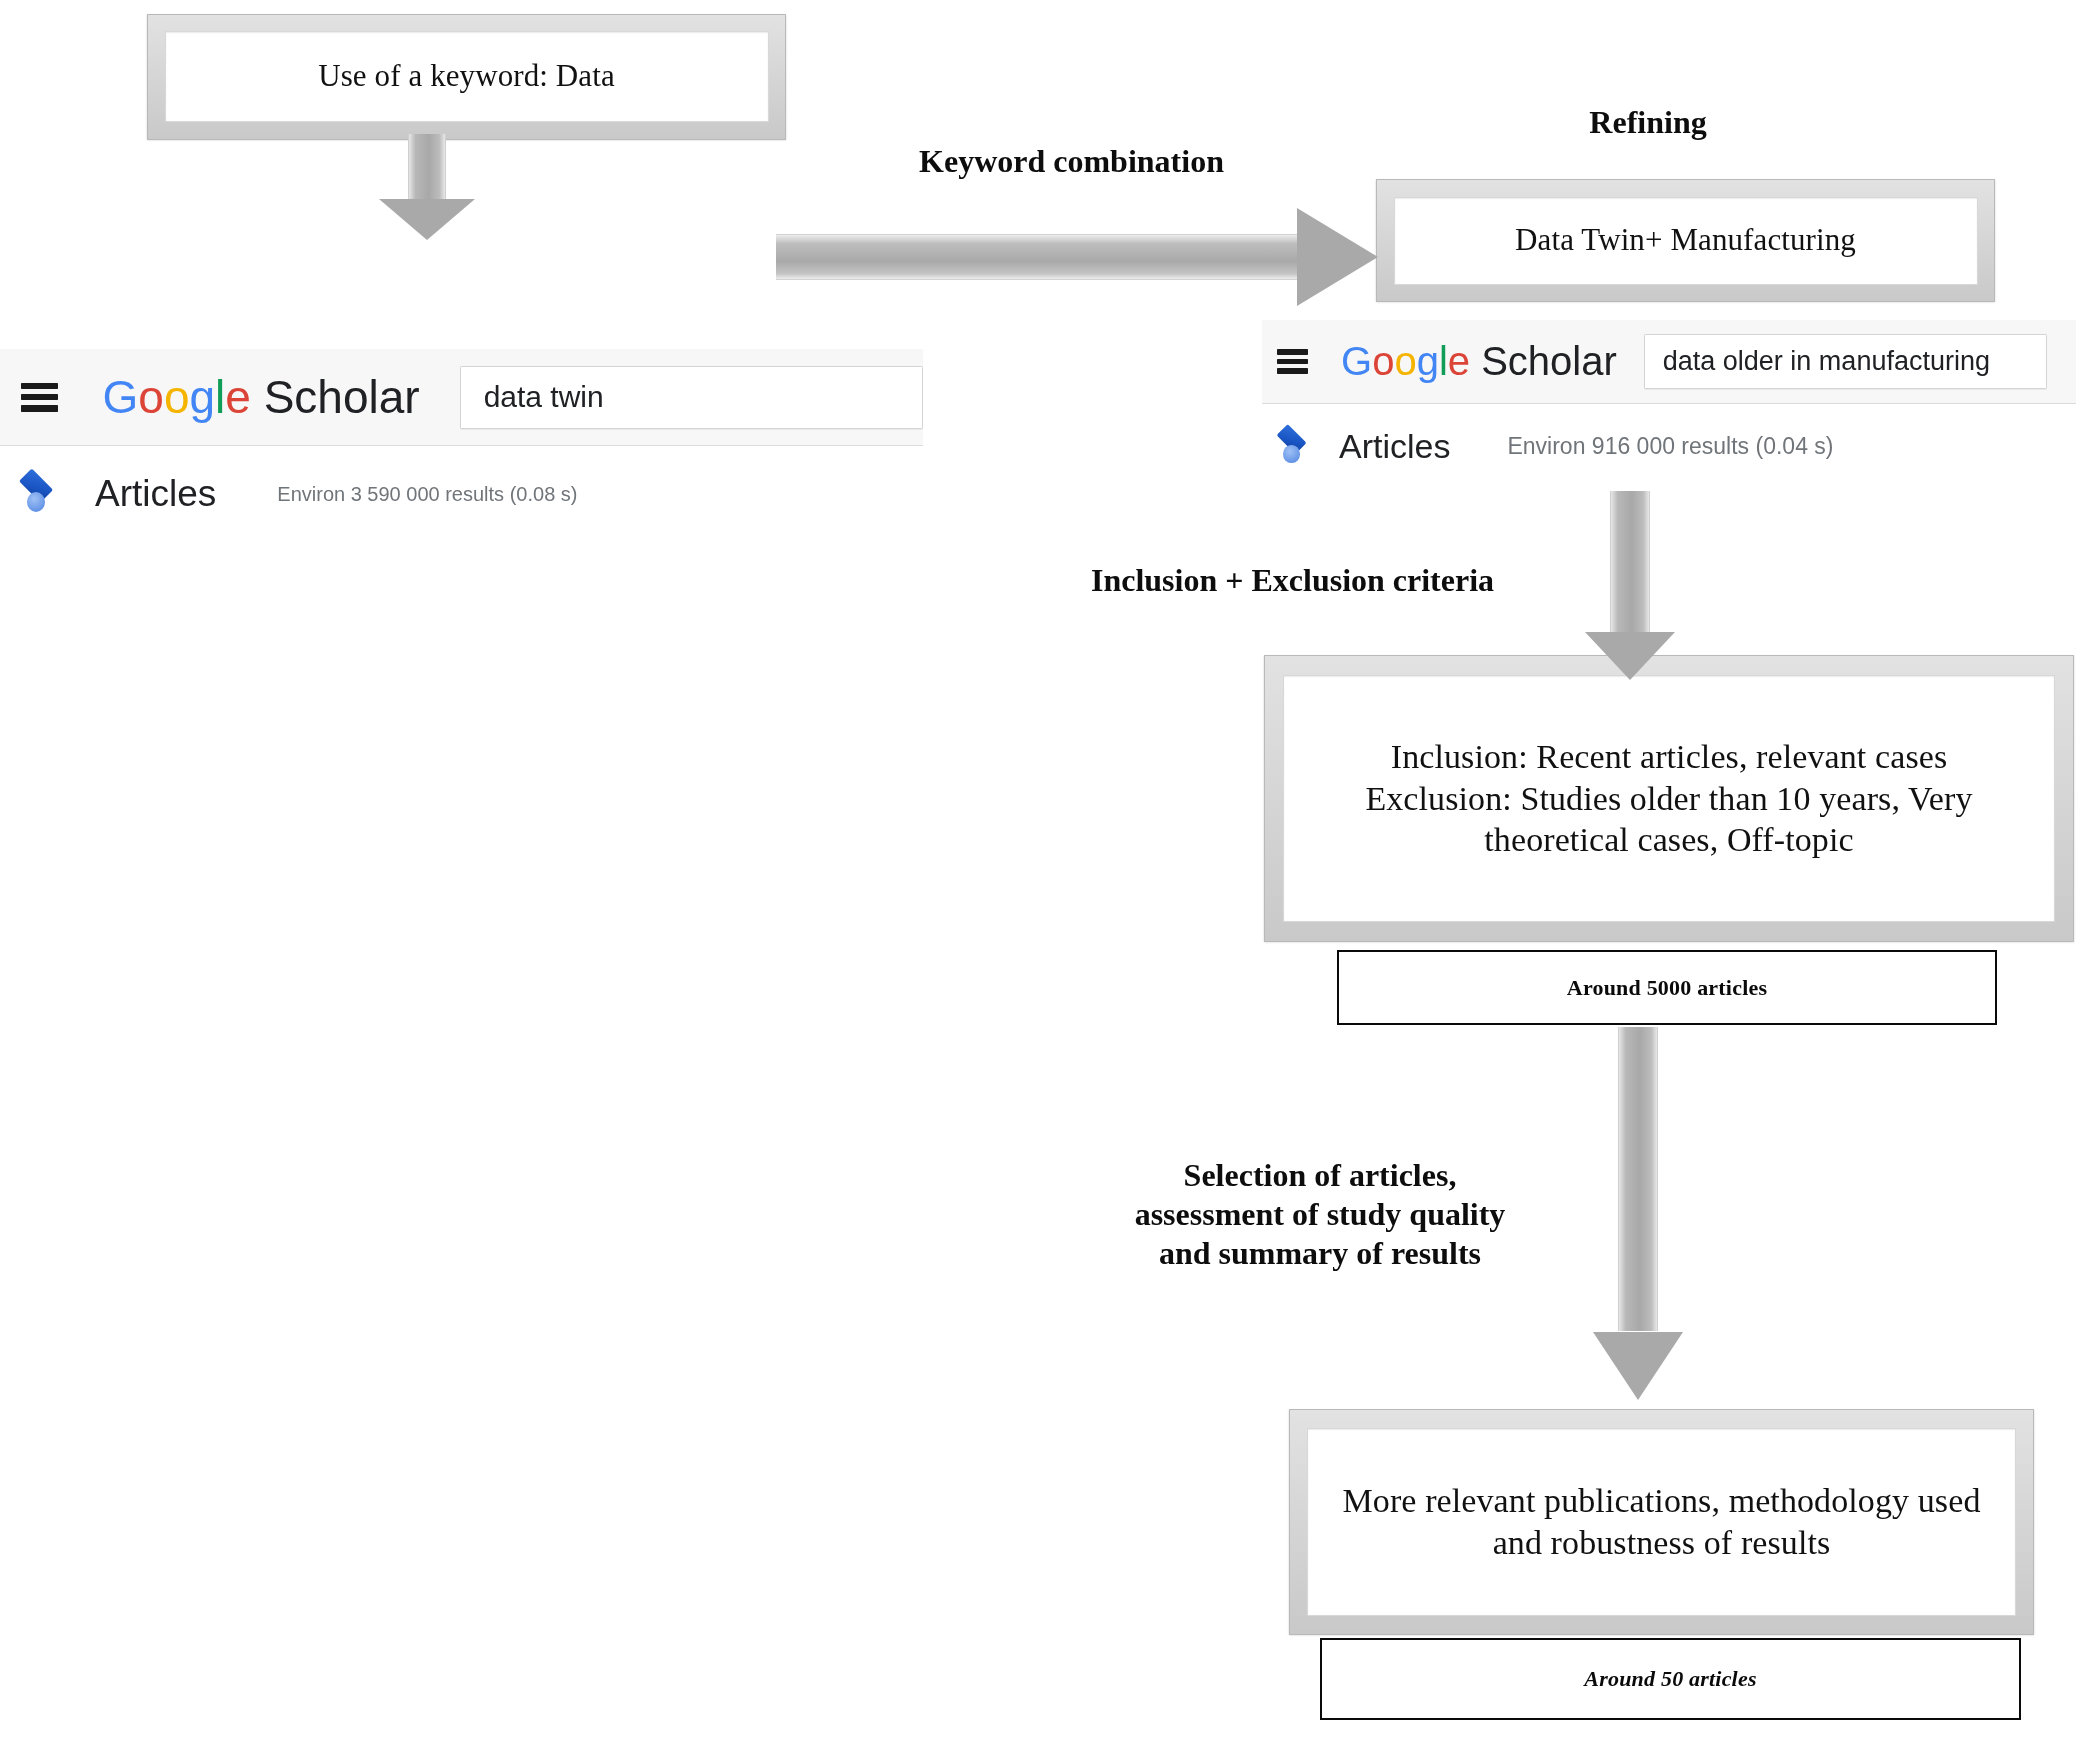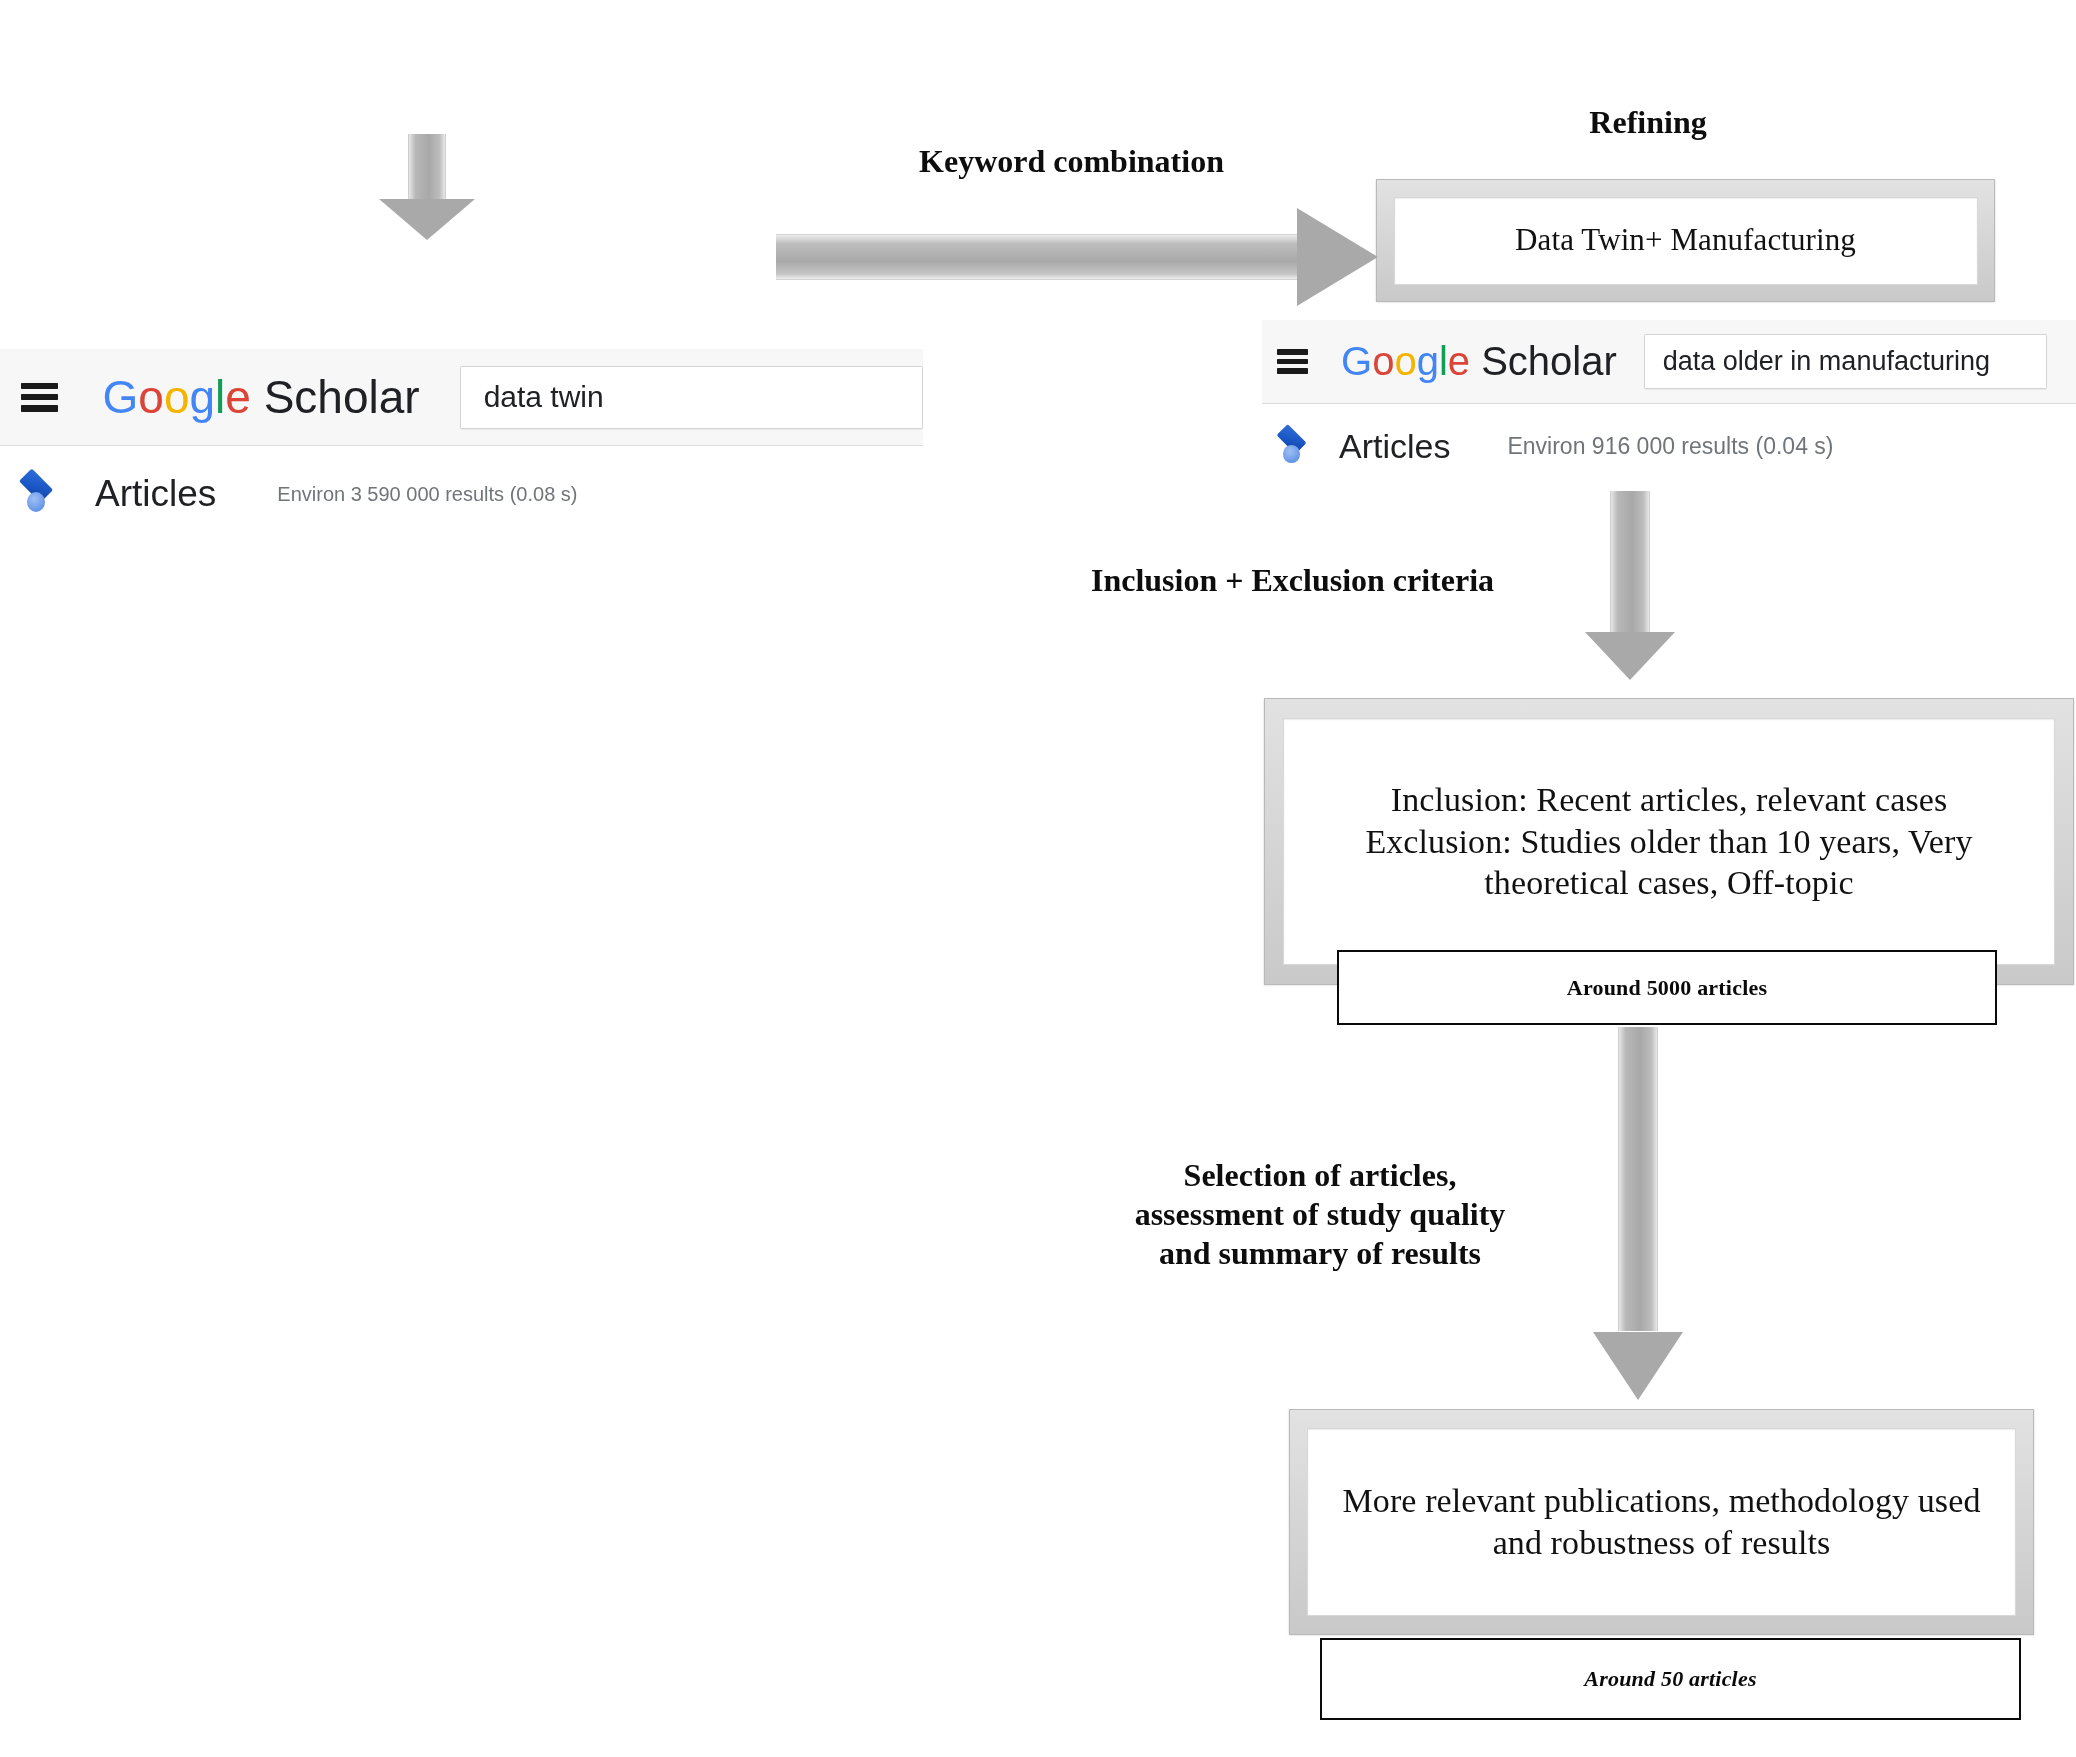--- a/index.html
+++ b/index.html
@@ -129,20 +129,25 @@
   }
   .gs-results{
     font-family:"Liberation Sans", sans-serif;color:#70757a;white-space:nowrap;
   }
 </style>
 </head>
 <body>
 
 <div class="stage">
 
+  <div class="framed" style="left:147px;top:13.7px;width:639px;height:126px;">
+    <div class="inner">
+      <span class="txt">Use of a keyword: Data</span>
+    </div>
+  </div>
 
   <div class="arrow-down" style="left:379px;top:134px;width:96px;height:106px;">
     <div class="shaft" style="width:38px;height:67px;"></div>
     <div class="head" style="border-width:41px 48px 0 48px;border-top-color:#a9a9a9;"></div>
   </div>
 
 
   <div class="caption" style="left:846px;top:142px;width:451px;">Keyword combination</div>
 
   <div class="arrow-right" style="left:776px;top:205px;width:602px;height:103px;">
@@ -208,21 +213,21 @@
     </div>
   </div>
 
   <div class="caption" style="left:985px;top:561px;width:615px;">Inclusion + Exclusion criteria</div>
 
   <div class="arrow-down" style="left:1585px;top:482px;width:90px;height:198px;">
     <div class="shaft" style="width:40px;height:154px;"></div>
     <div class="head" style="border-width:48px 45px 0 45px;border-top-color:#a9a9a9;"></div>
   </div>
 
-  <div class="framed" style="left:1264px;top:698px;width:810px;height:287px;">
+  <div class="framed" style="left:1264px;top:655px;width:810px;height:287px;">
     <div class="inner" style="width:calc(100% - 36px);height:calc(100% - 38px);">
       <span class="txt" style="font-size:34px;line-height:1.22;white-space:pre-line;">Inclusion: Recent articles, relevant cases
 Exclusion: Studies older than 10 years, Very theoretical cases, Off-topic</span>
     </div>
   </div>
 
   <div class="hardbox" style="left:1337px;top:950px;width:660px;height:75px;">
     <span class="txt">Around 5000 articles</span>
   </div>
 

